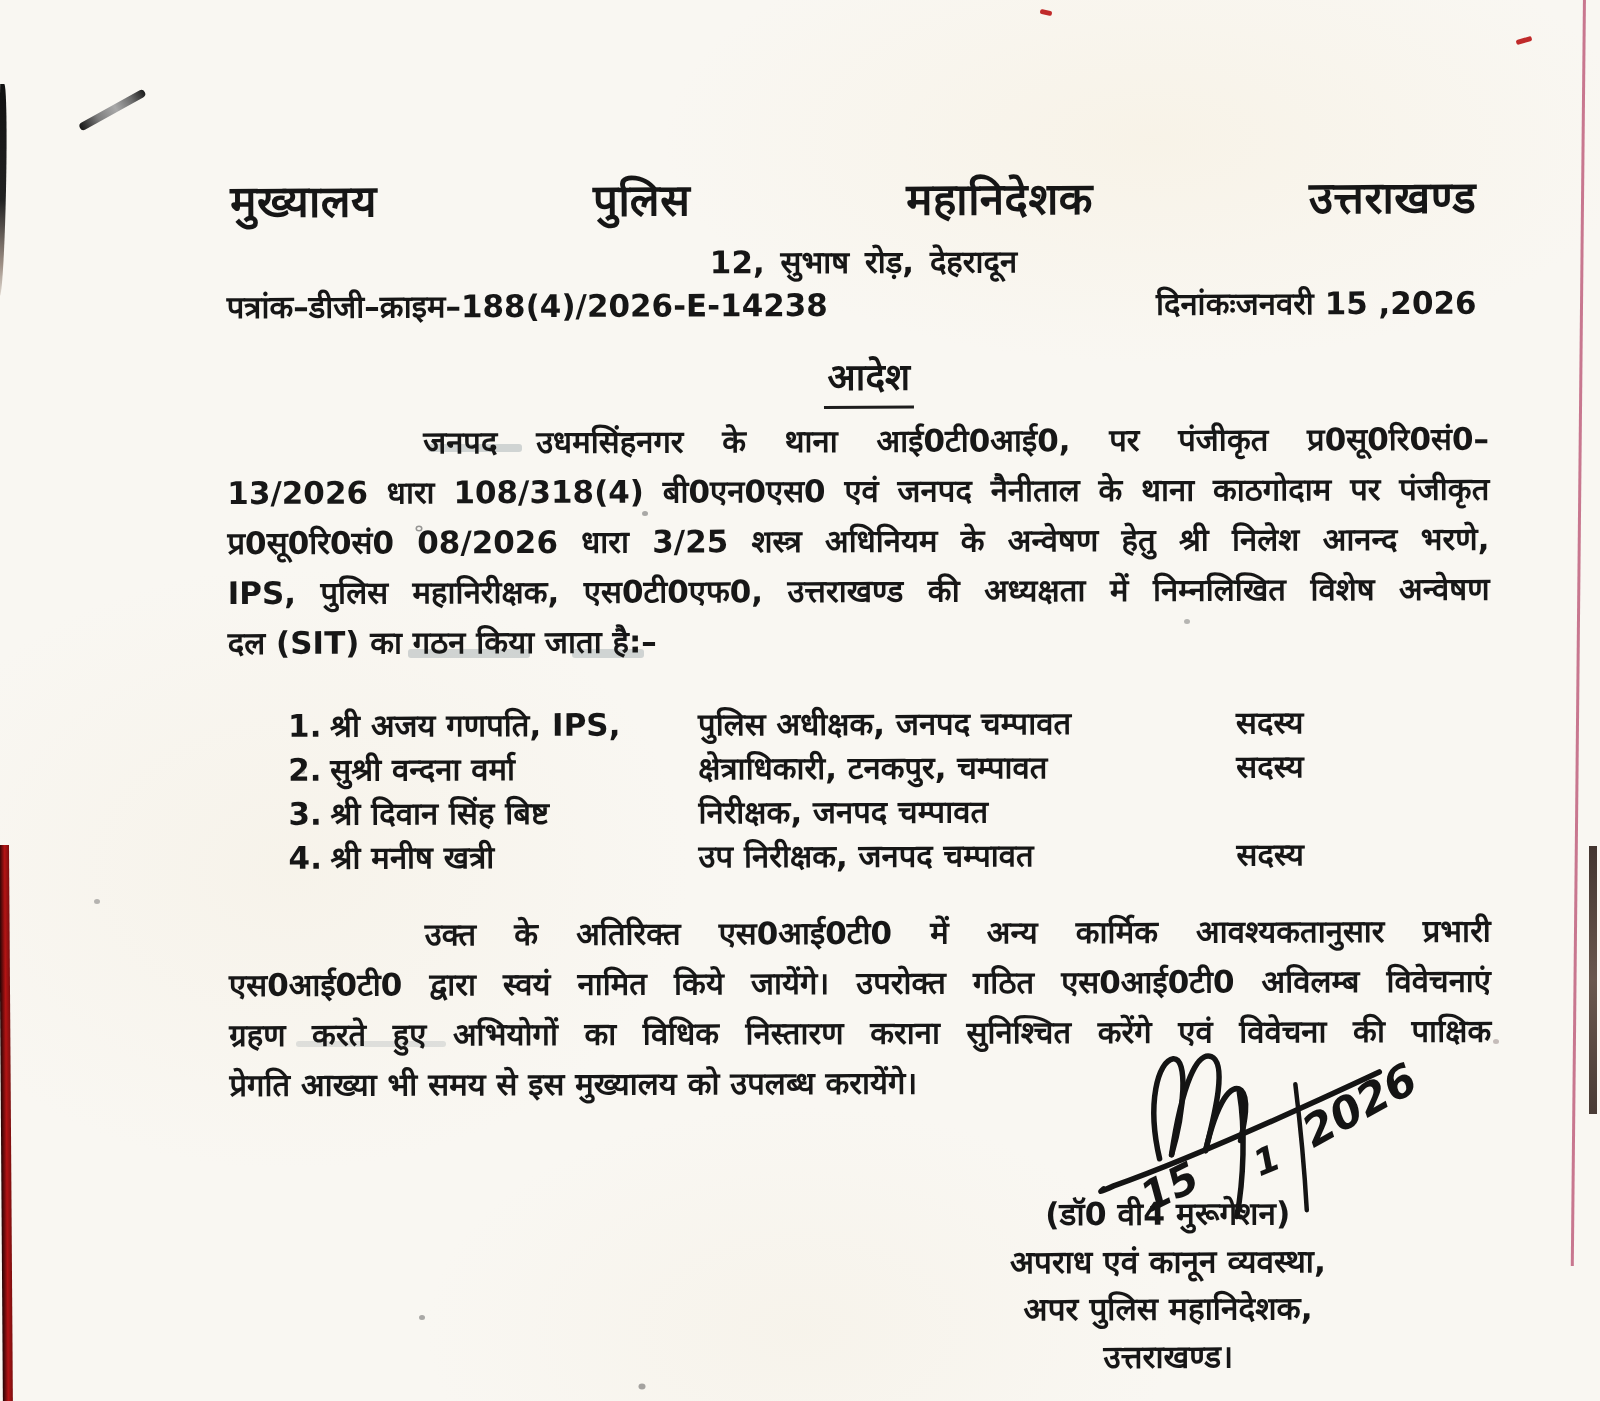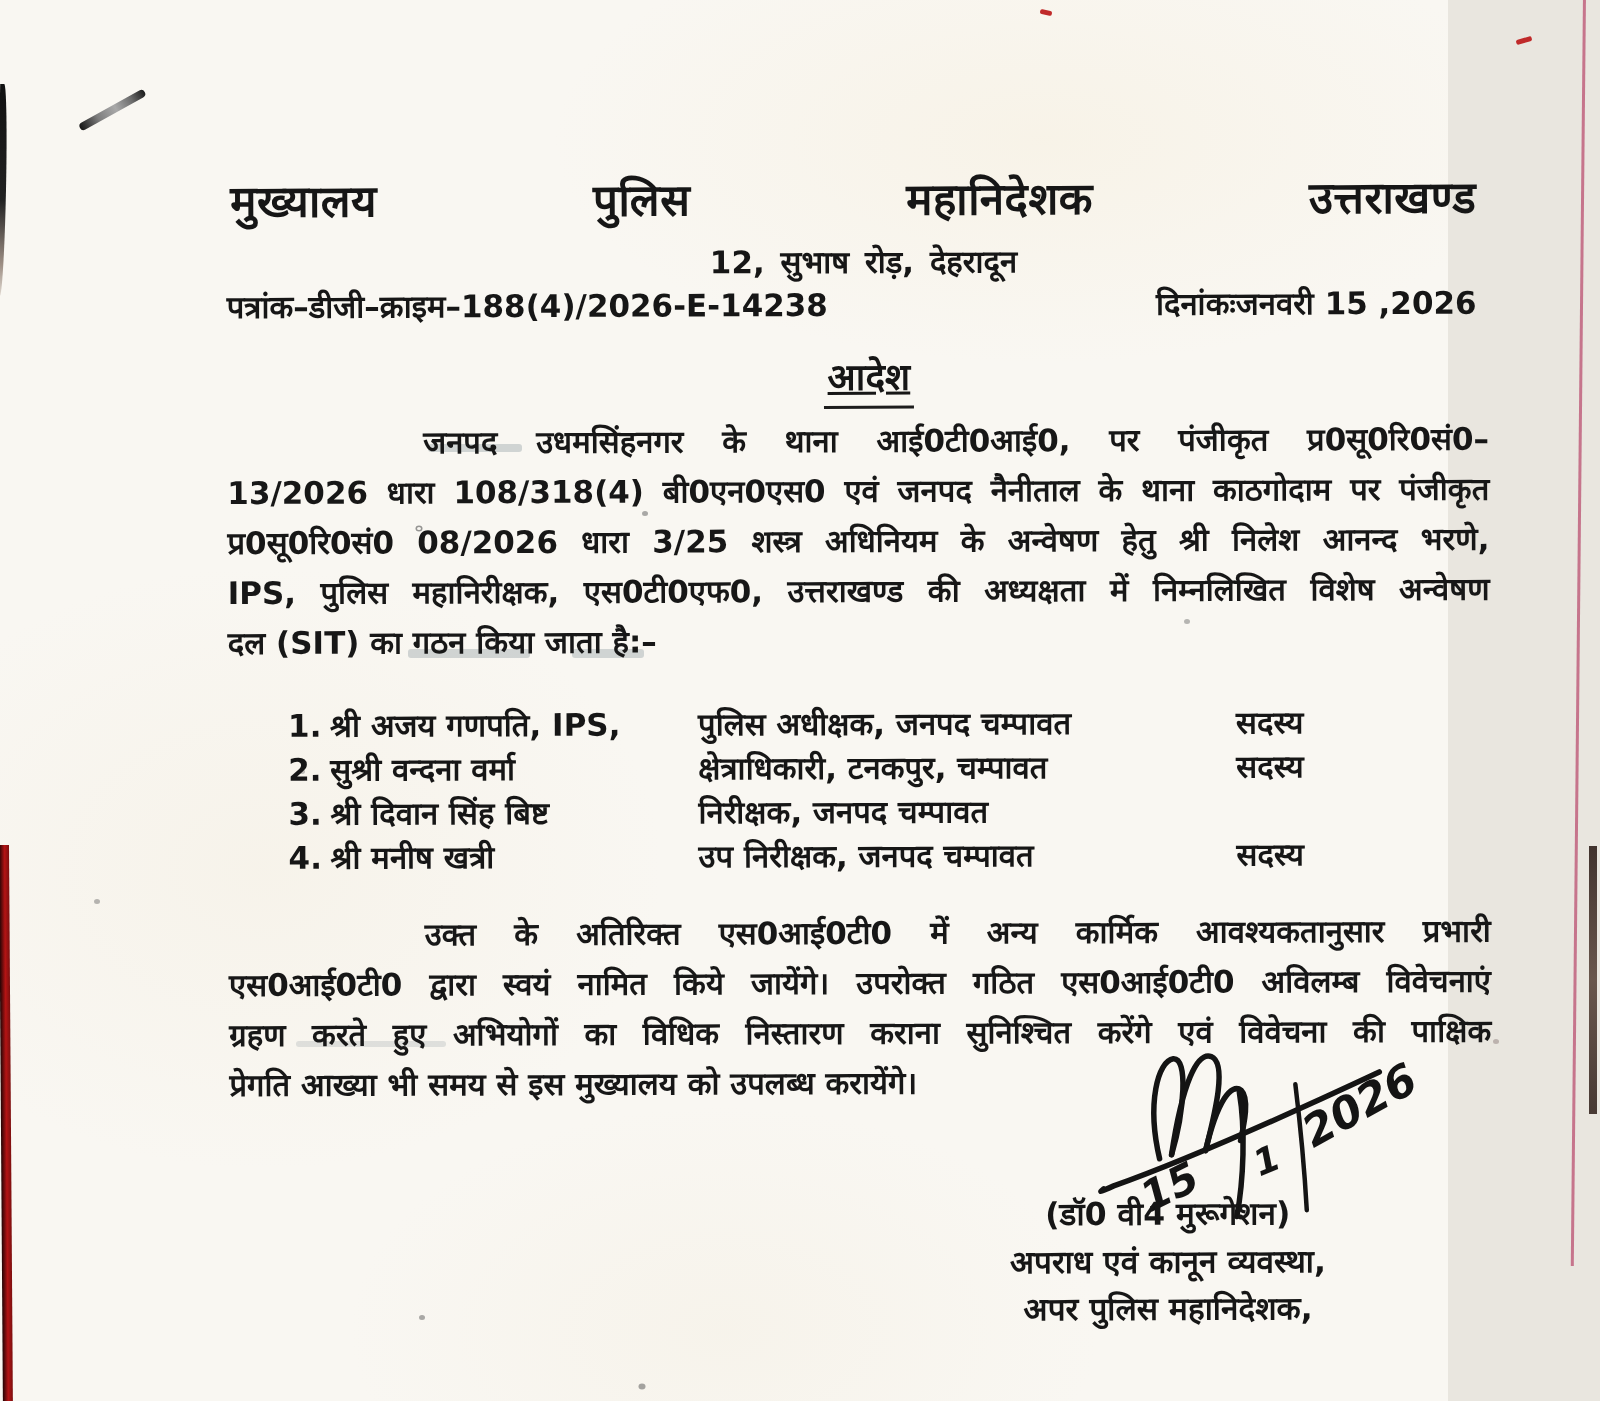--- a/index.html
+++ b/index.html
@@ -2,21 +2,21 @@
 <html><head>
 <meta charset="utf-8">
 <style>
   html,body{margin:0;padding:0;}
   body{
     width:1600px;height:1401px;position:relative;overflow:hidden;
     background:#e9e6df;
     font-family:"DejaVu Sans",sans-serif;
   }
   .page{
-    position:absolute;left:0;top:0;width:1448px;height:1401px;
+    position:absolute;left:0;top:0;width:1600px;height:1401px;
     background:
       radial-gradient(700px 320px at 72% 10%, rgba(244,232,205,0.28), transparent 70%),
       radial-gradient(560px 420px at 18% 62%, rgba(238,228,206,0.22), transparent 72%),
       radial-gradient(500px 300px at 50% 95%, rgba(240,232,214,0.25), transparent 75%),
       #f9f7f2;
   }
   .content{position:absolute;left:0;top:0;width:1600px;height:1401px;transform:rotate(-0.2deg);color:#161616;}
 
   
   .letterhead{
@@ -30,21 +30,21 @@
   }
   .refline{
     position:absolute;left:228px;top:283px;width:1250px;
     display:flex;justify-content:space-between;
     font-size:31px;font-weight:600;
   }
   .order-title{
     position:absolute;left:0;top:350px;width:1740px;text-align:center;
     font-size:37px;font-weight:700;
   }
-  .order-title span{border-bottom:3px solid #1d1d1d;padding:0 4px 7px 4px;text-decoration:underline;}
+  .order-title span{border-bottom:3px solid #1d1d1d;padding:0 4px 7px 4px;}
   .para{position:absolute;left:228px;width:1262px;font-size:31px;font-weight:600;color:#171717;}
   .para .line{height:50px;line-height:50px;white-space:nowrap;}
   .para .line.j{white-space:normal;text-align:justify;text-align-last:justify;word-spacing:4px;}
   .para .line.indent{padding-left:196px;}
   .p1{top:416px;}
   .p2{top:908px;}
   .members{position:absolute;left:228px;top:702px;width:1262px;font-size:31px;font-weight:600;}
   .mrow{display:flex;height:44px;line-height:44px;padding-left:60px;white-space:nowrap;}
   .m-num{width:42px;}
   .m-name{width:368px;}
@@ -192,16 +192,17 @@
       <path class="ink thin" d="M206,54 C211,96 215,142 217,180"></path>
       <text class="hand" font-size="42" x="60" y="182" transform="rotate(-26 60 182)">15</text>
       <text class="hand" font-size="36" x="170" y="146" transform="rotate(-22 170 146)">1</text>
       <text class="hand" font-size="44" x="224" y="118" transform="rotate(-29 224 118)">2026</text>
     </svg>
 
     <div class="sig-block">
       <div>(डॉ0 वी4 मुरूगेशन)</div>
       <div>अपराध एवं कानून व्यवस्था,</div>
       <div>अपर पुलिस महानिदेशक,</div>
+      <div>उत्तराखण्ड।</div>
     </div>
 
   </div>
 </div>
 
 </body></html>

